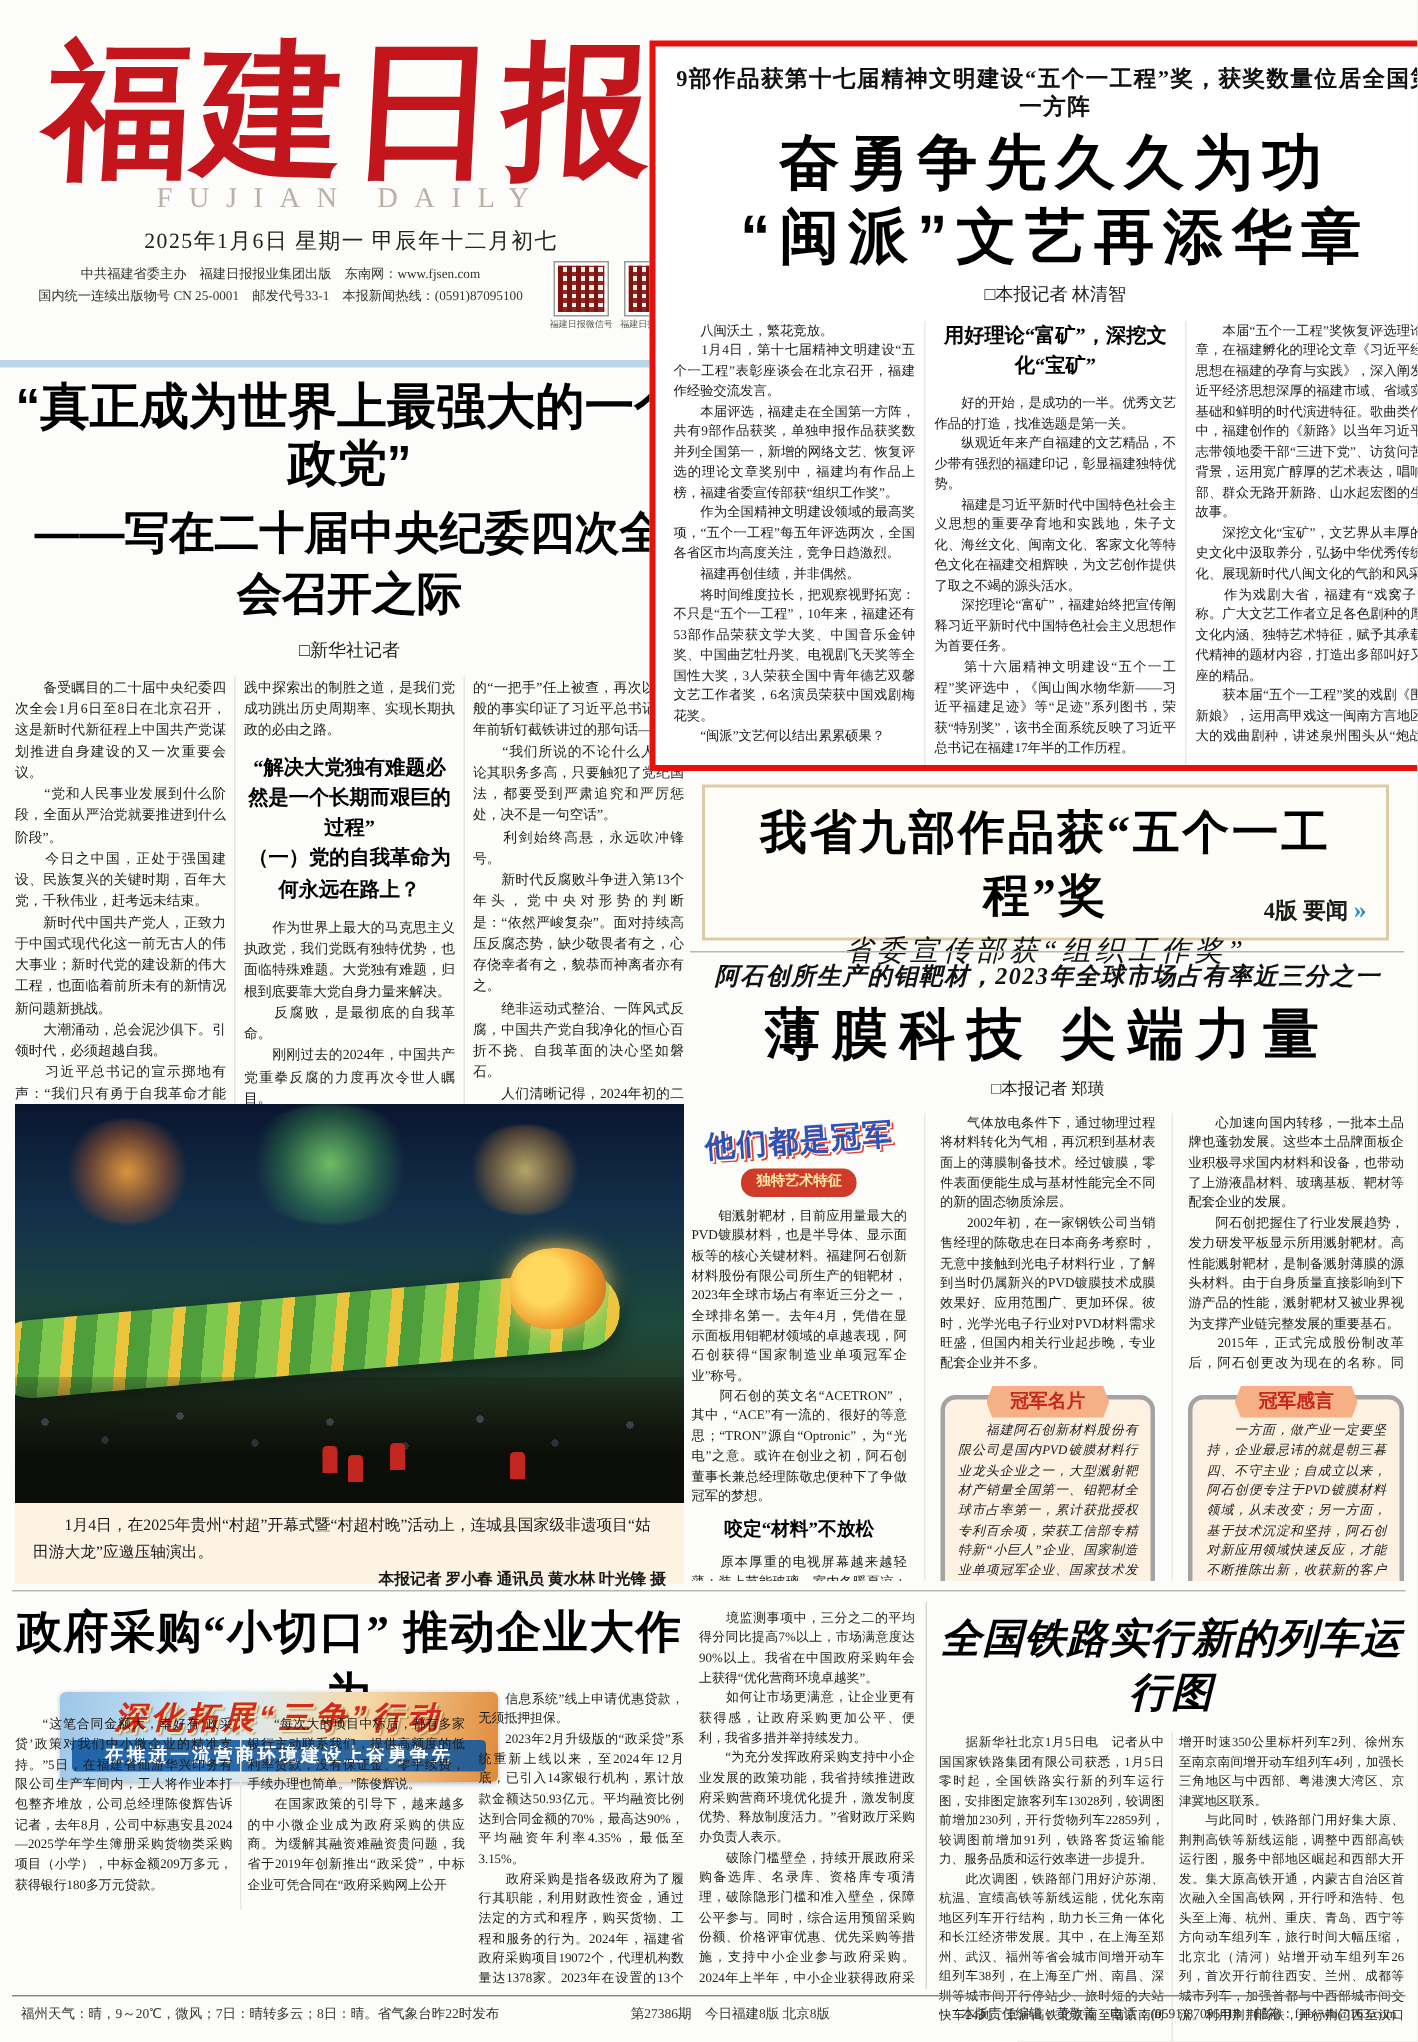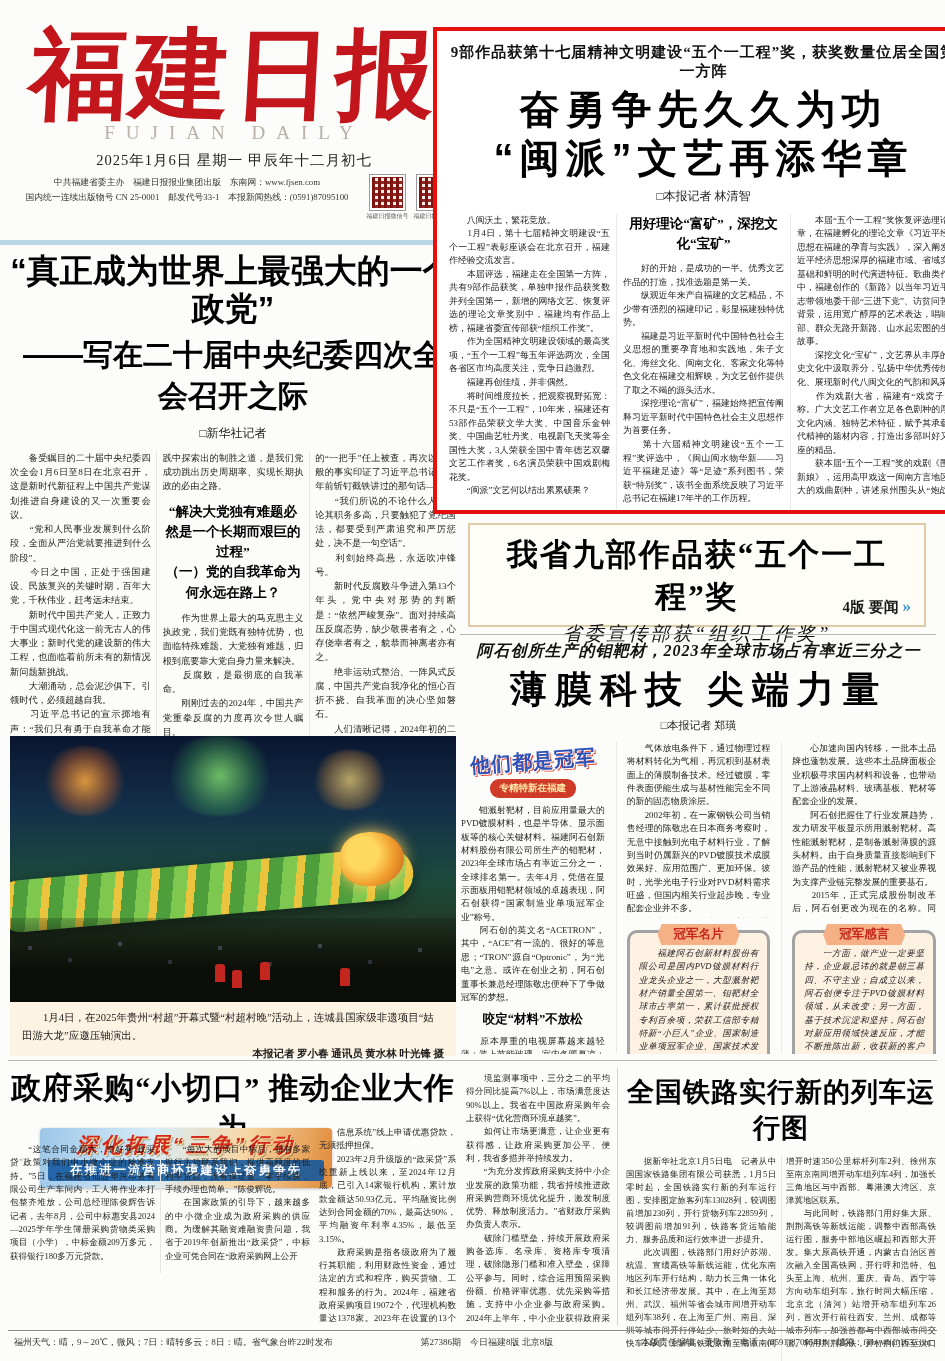--- a/index.html
+++ b/index.html
@@ -113,21 +113,21 @@
   .banner { background:linear-gradient(100deg,#9cc6e8 0%,#d8ecf8 38%,#f6d8a8 68%,#e08a38 100%);
     border-radius:4px; text-align:center; padding-top:3px; box-shadow:0 1px 3px rgba(0,0,0,.25); }
   .banner-l1 { font-size:21px; font-weight:900; font-style:italic; color:#d5281e;
     letter-spacing:3px; text-shadow:1px 1px 0 #ffe9a0, 2px 2px 1px rgba(60,30,0,.35);
     font-family:"Liberation Sans", sans-serif; }
   .banner-l2 { background:rgba(16,86,158,.88); color:#fff; font-size:12.5px; font-weight:bold;
     letter-spacing:2px; margin:1px 8px 0; padding:2px 0; border-radius:3px;
     font-family:"Liberation Sans", sans-serif; }
   .cols2 { column-count:2; column-gap:10px; column-rule:1px solid #e6e6e3; overflow:hidden; }
   .rail-h { font-family:"Liberation Sans", sans-serif; font-weight:900; font-size:27px;
-    text-align:center; letter-spacing:1px; color:#000; }
+    text-align:center; letter-spacing:1px; color:#000;font-style:italic; }
   .vrule { background:#d5d5d0; width:1px; }
   .hrule { background:#b8b8b2; height:1px; }
 
   
   .footer { border-top:1.5px solid #8a8a85; font-size:9px; color:#333;
     display:flex; justify-content:space-between; padding:5px 6px 0; }
 </style>
 </head>
 <body>
 
@@ -252,21 +252,21 @@
   <div class="abs hrule" style="left:460px;top:634px;width:476px;"></div>
 
   <div class="abs" style="left:461px;top:641px;width:475px;">
     <div class="film-kicker">阿石创所生产的钼靶材，2023年全球市场占有率近三分之一</div>
     <div class="film-h">薄膜科技 尖端力量</div>
     <div class="byline" style="font-size:11px;margin-top:3px;">□本报记者 郑璜</div>
     <div class="film-cols" style="height:312px;">
       <div class="film-col just">
         <div class="champ-logo">
           <div class="champ-l1">他们都是冠军</div><br>
-          <div class="champ-l2">专精特新在福建</div>
+          <div class="champ-l2">独特艺术特征</div>
         </div>
         <div class="pre">　　钼溅射靶材，目前应用量最大的PVD镀膜材料，也是半导体、显示面板等的核心关键材料。福建阿石创新材料股份有限公司所生产的钼靶材，2023年全球市场占有率近三分之一，全球排名第一。去年4月，凭借在显示面板用钼靶材领域的卓越表现，阿石创获得“国家制造业单项冠军企业”称号。
 　　阿石创的英文名“ACETRON”，其中，“ACE”有一流的、很好的等意思；“TRON”源自“Optronic”，为“光电”之意。或许在创业之初，阿石创董事长兼总经理陈敬忠便种下了争做冠军的梦想。</div>
         <div class="inner-sub" style="font-size:12.5px;margin:6px 0;">咬定“材料”不放松</div>
         <div class="pre">　　原本厚重的电视屏幕越来越轻薄；装上节能玻璃，室内冬暖夏凉；手机摄像头有了镀光片，就仿佛戴上了“护目镜”，让传感器专注于接收和处理更为关键的可见光信息……
 　　带来这些变化的“魔术师”，是膜层厚度仅为几十到几百纳米、肉眼不可见的PVD镀层。PVD，全称Physical Vapor Deposition，即物理气相沉积，是一种在真空或低压</div>
       </div>
       <div class="film-col just">
         <div class="pre" style="height:176px;overflow:hidden;">　　气体放电条件下，通过物理过程将材料转化为气相，再沉积到基材表面上的薄膜制备技术。经过镀膜，零件表面便能生成与基材性能完全不同的新的固态物质涂层。
 　　2002年初，在一家钢铁公司当销售经理的陈敬忠在日本商务考察时，无意中接触到光电子材料行业，了解到当时仍属新兴的PVD镀膜技术成膜效果好、应用范围广、更加环保。彼时，光学光电子行业对PVD材料需求旺盛，但国内相关行业起步晚，专业配套企业并不多。

